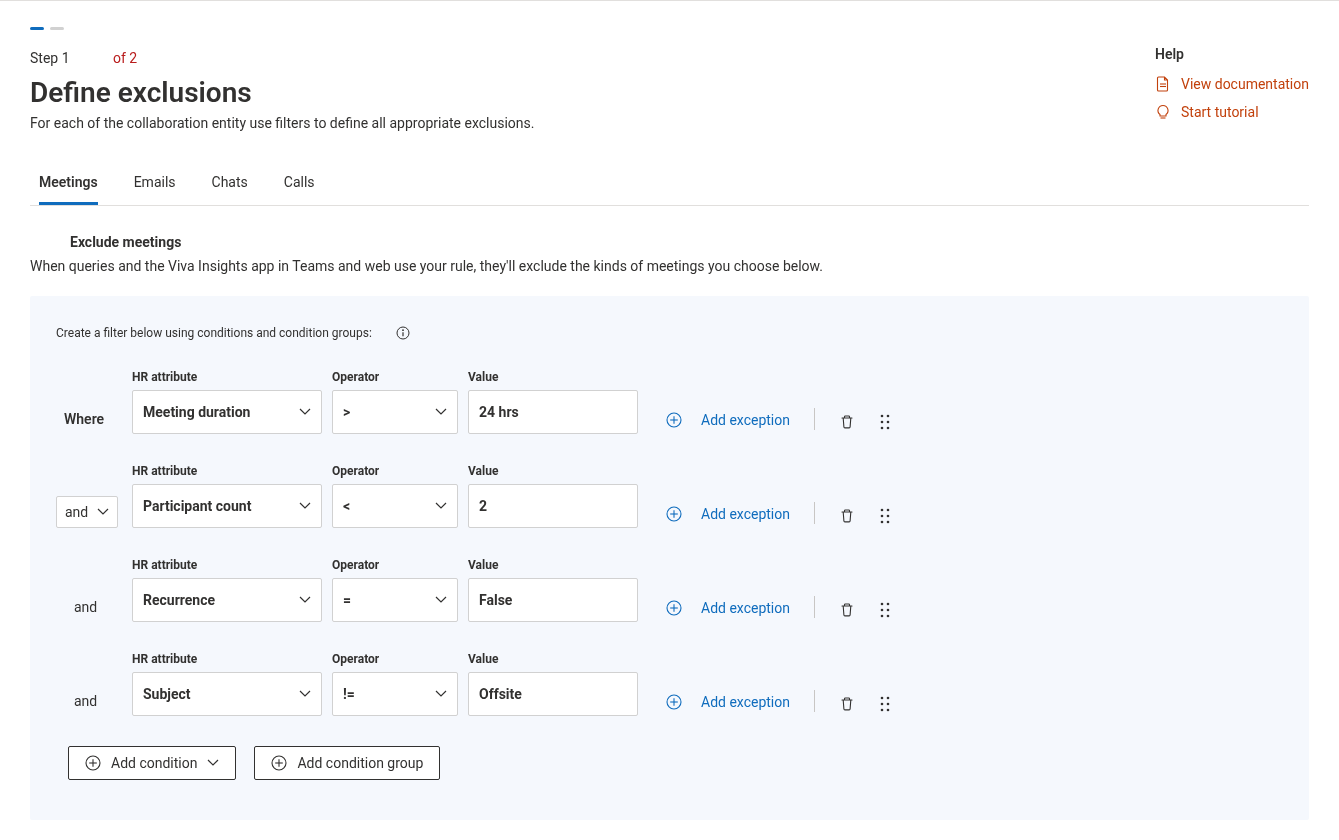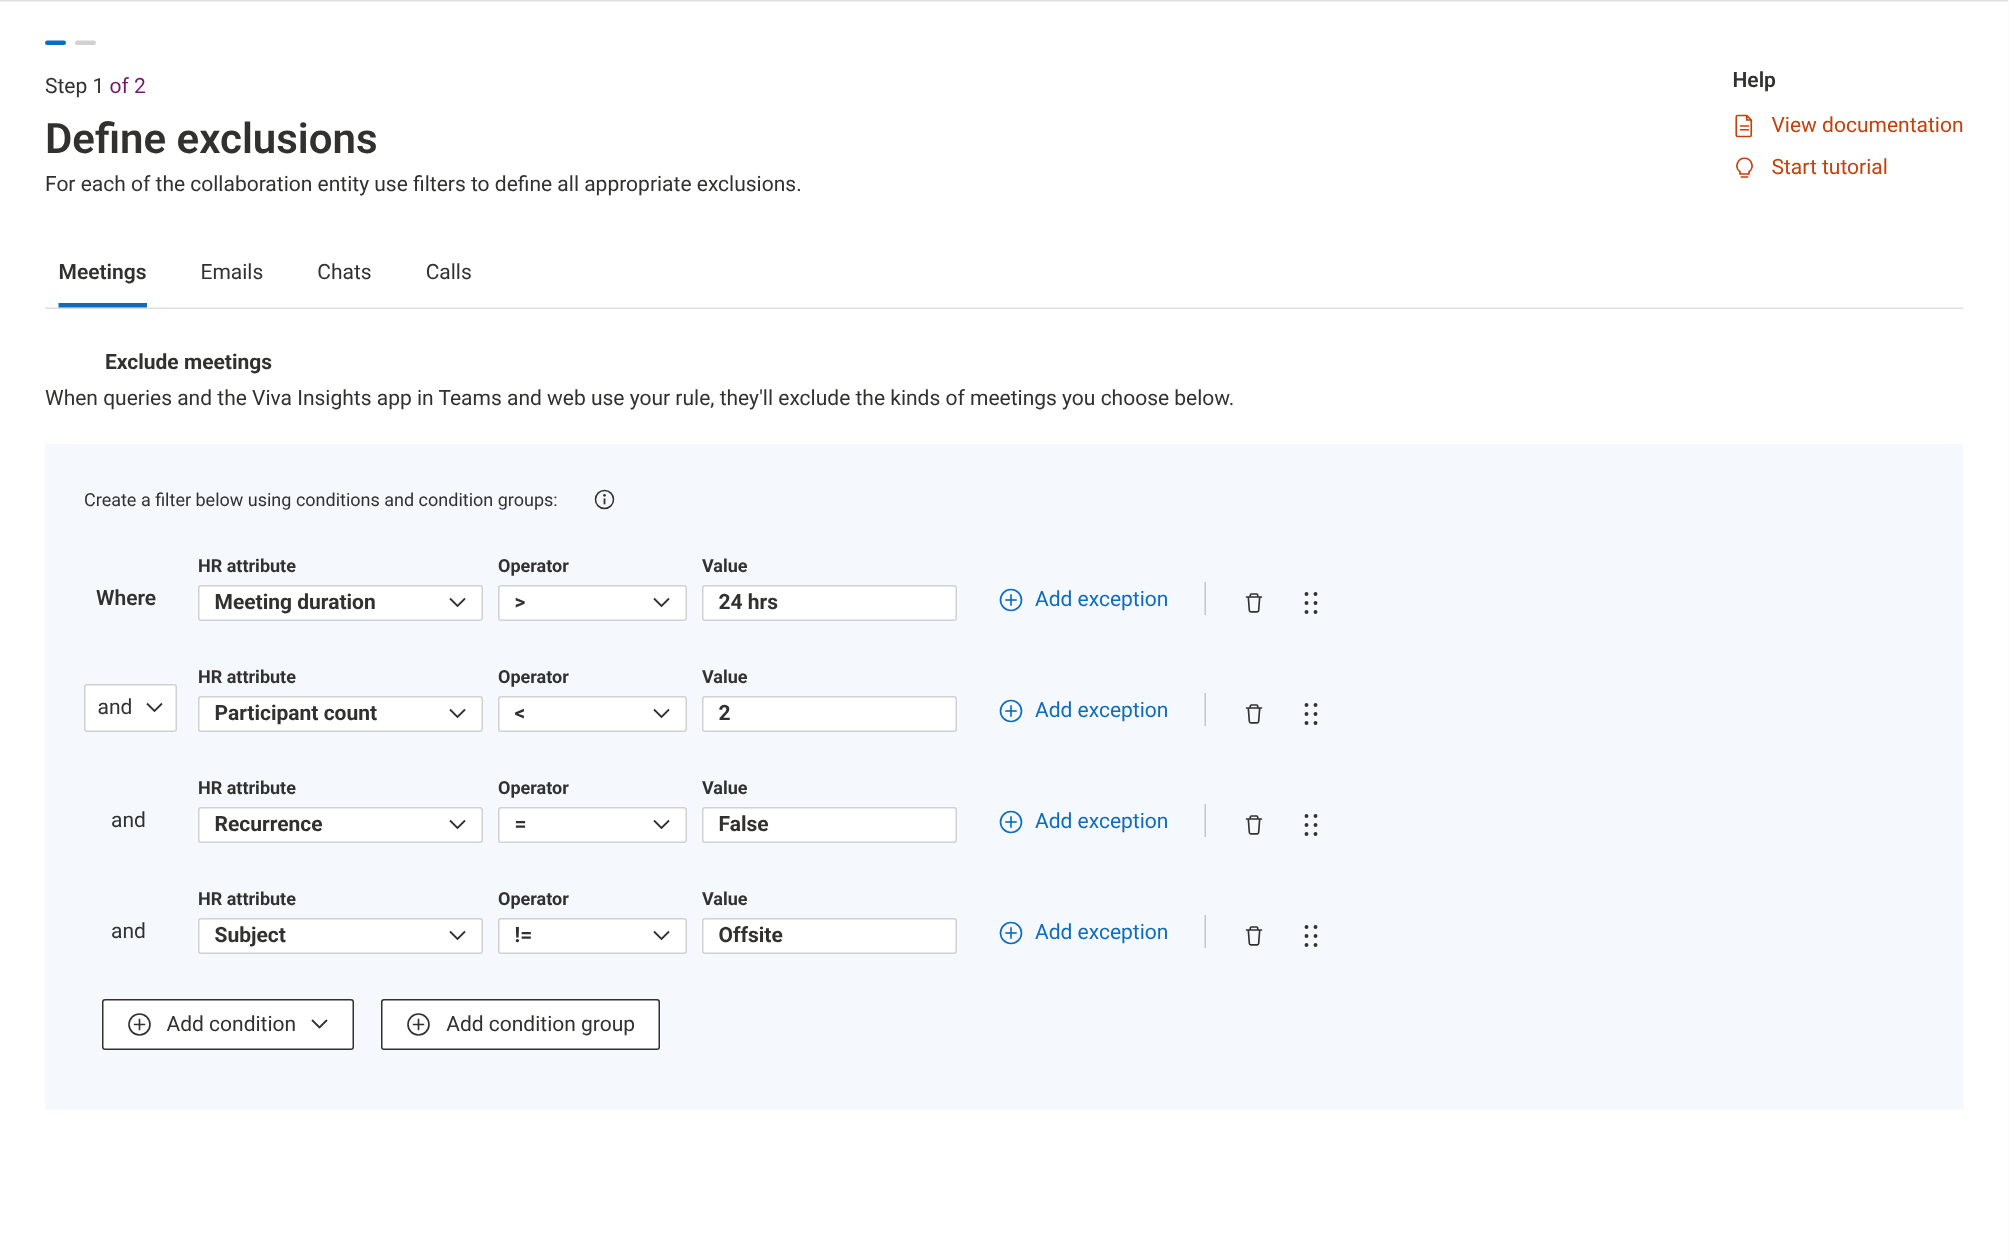--- a/index.html
+++ b/index.html
@@ -28,21 +28,21 @@
   }
   .progress .seg.active { background: #0f6cbd; }
 
   .header-row {
     display: flex;
     justify-content: space-between;
     align-items: flex-start;
     margin-top: 20px;
   }
   .step-label { font-size: 14px; color: #323130; }
-  .step-label .of { color: #701a75; }
+  .step-label .of { color: #b91c1c; margin-left: 40px; }
   .page-title {
     font-size: 28px;
     font-weight: 600;
     margin: 10px 0 6px 0;
   }
   .page-subtitle {
     font-size: 14px;
     color: #323130;
   }
 
@@ -140,38 +140,38 @@
     font-size: 14px;
     padding-bottom: 7px;
     padding-left: 18px;
   }
 
   .field-col { display: flex; flex-direction: column; font-weight: bold; }
   .field-label { font-size: 12px; color: #323130; margin-bottom: 6px; }
   .dropdown, .text-input {
     border: 1px solid #d1d1d1;
     background: #fff;
-    height: 24px;
+    height: 44px;
     border-radius: 2px;
     display: flex;
     align-items: center;
     justify-content: space-between;
     padding: 0 10px;
     font-size: 14px;
     cursor: pointer;
   }
   .text-input { cursor: text; justify-content: flex-start; }
   .attr-col .dropdown { width: 190px; }
   .op-col .dropdown { width: 126px; }
   .val-col .text-input { width: 170px; }
 
   .add-exc {
     display: flex;
     align-items: center;
-    gap: 8px;
+    gap: 19px;
     color: #0f6cbd;
     font-size: 14px;
     cursor: pointer;
     margin-left: 18px;
     margin-bottom: 6px;
   }
   .divider-v {
     width: 1px;
     height: 22px;
     background: #c8c6c4;

